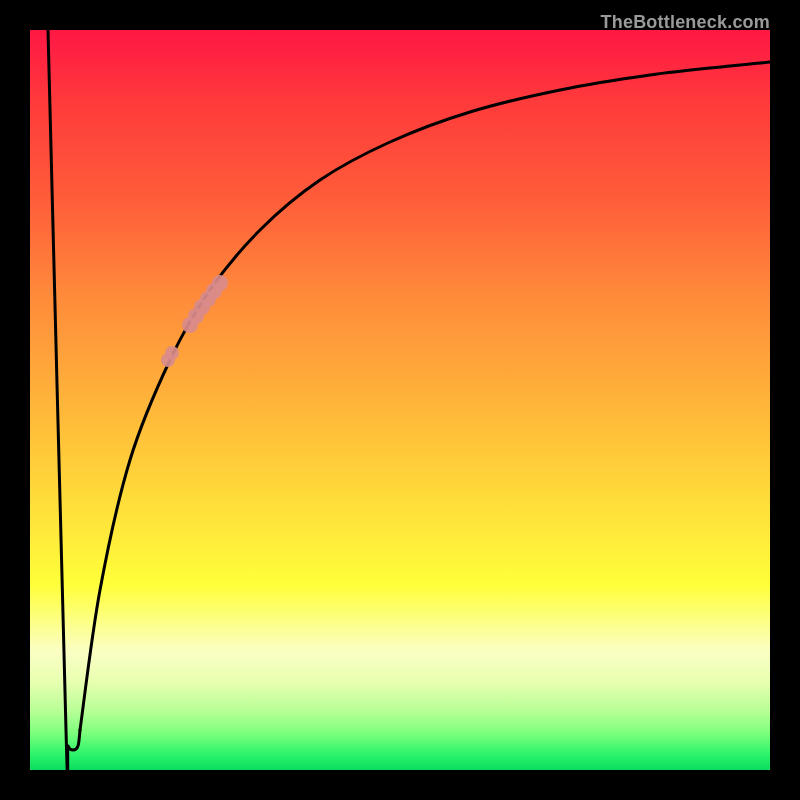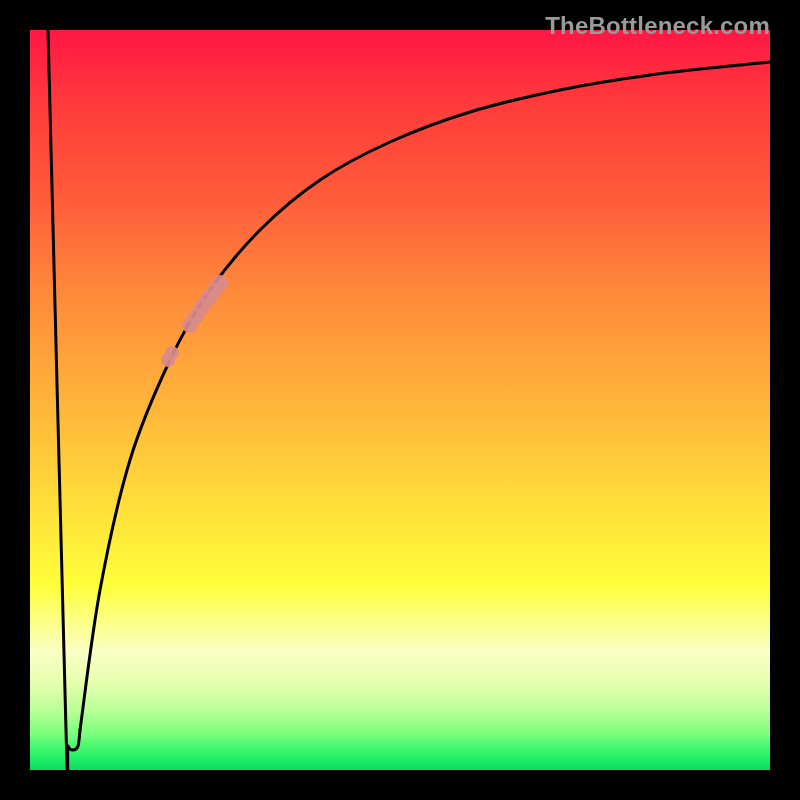--- a/index.html
+++ b/index.html
@@ -44,21 +44,21 @@
     position: absolute;
     left: 0;
     top: 0;
     width: 740px;
     height: 740px;
   }
   .watermark {
     position: absolute;
     top: 12px;
     right: 30px;
-    font-size: 24px;
+    font-size: 18px;
     font-weight: 600;
     color: #9a9a9a;
     letter-spacing: 0.2px;
     user-select: none;
   }
 </style>
 </head>
 <body>
 
 <div class="frame">

